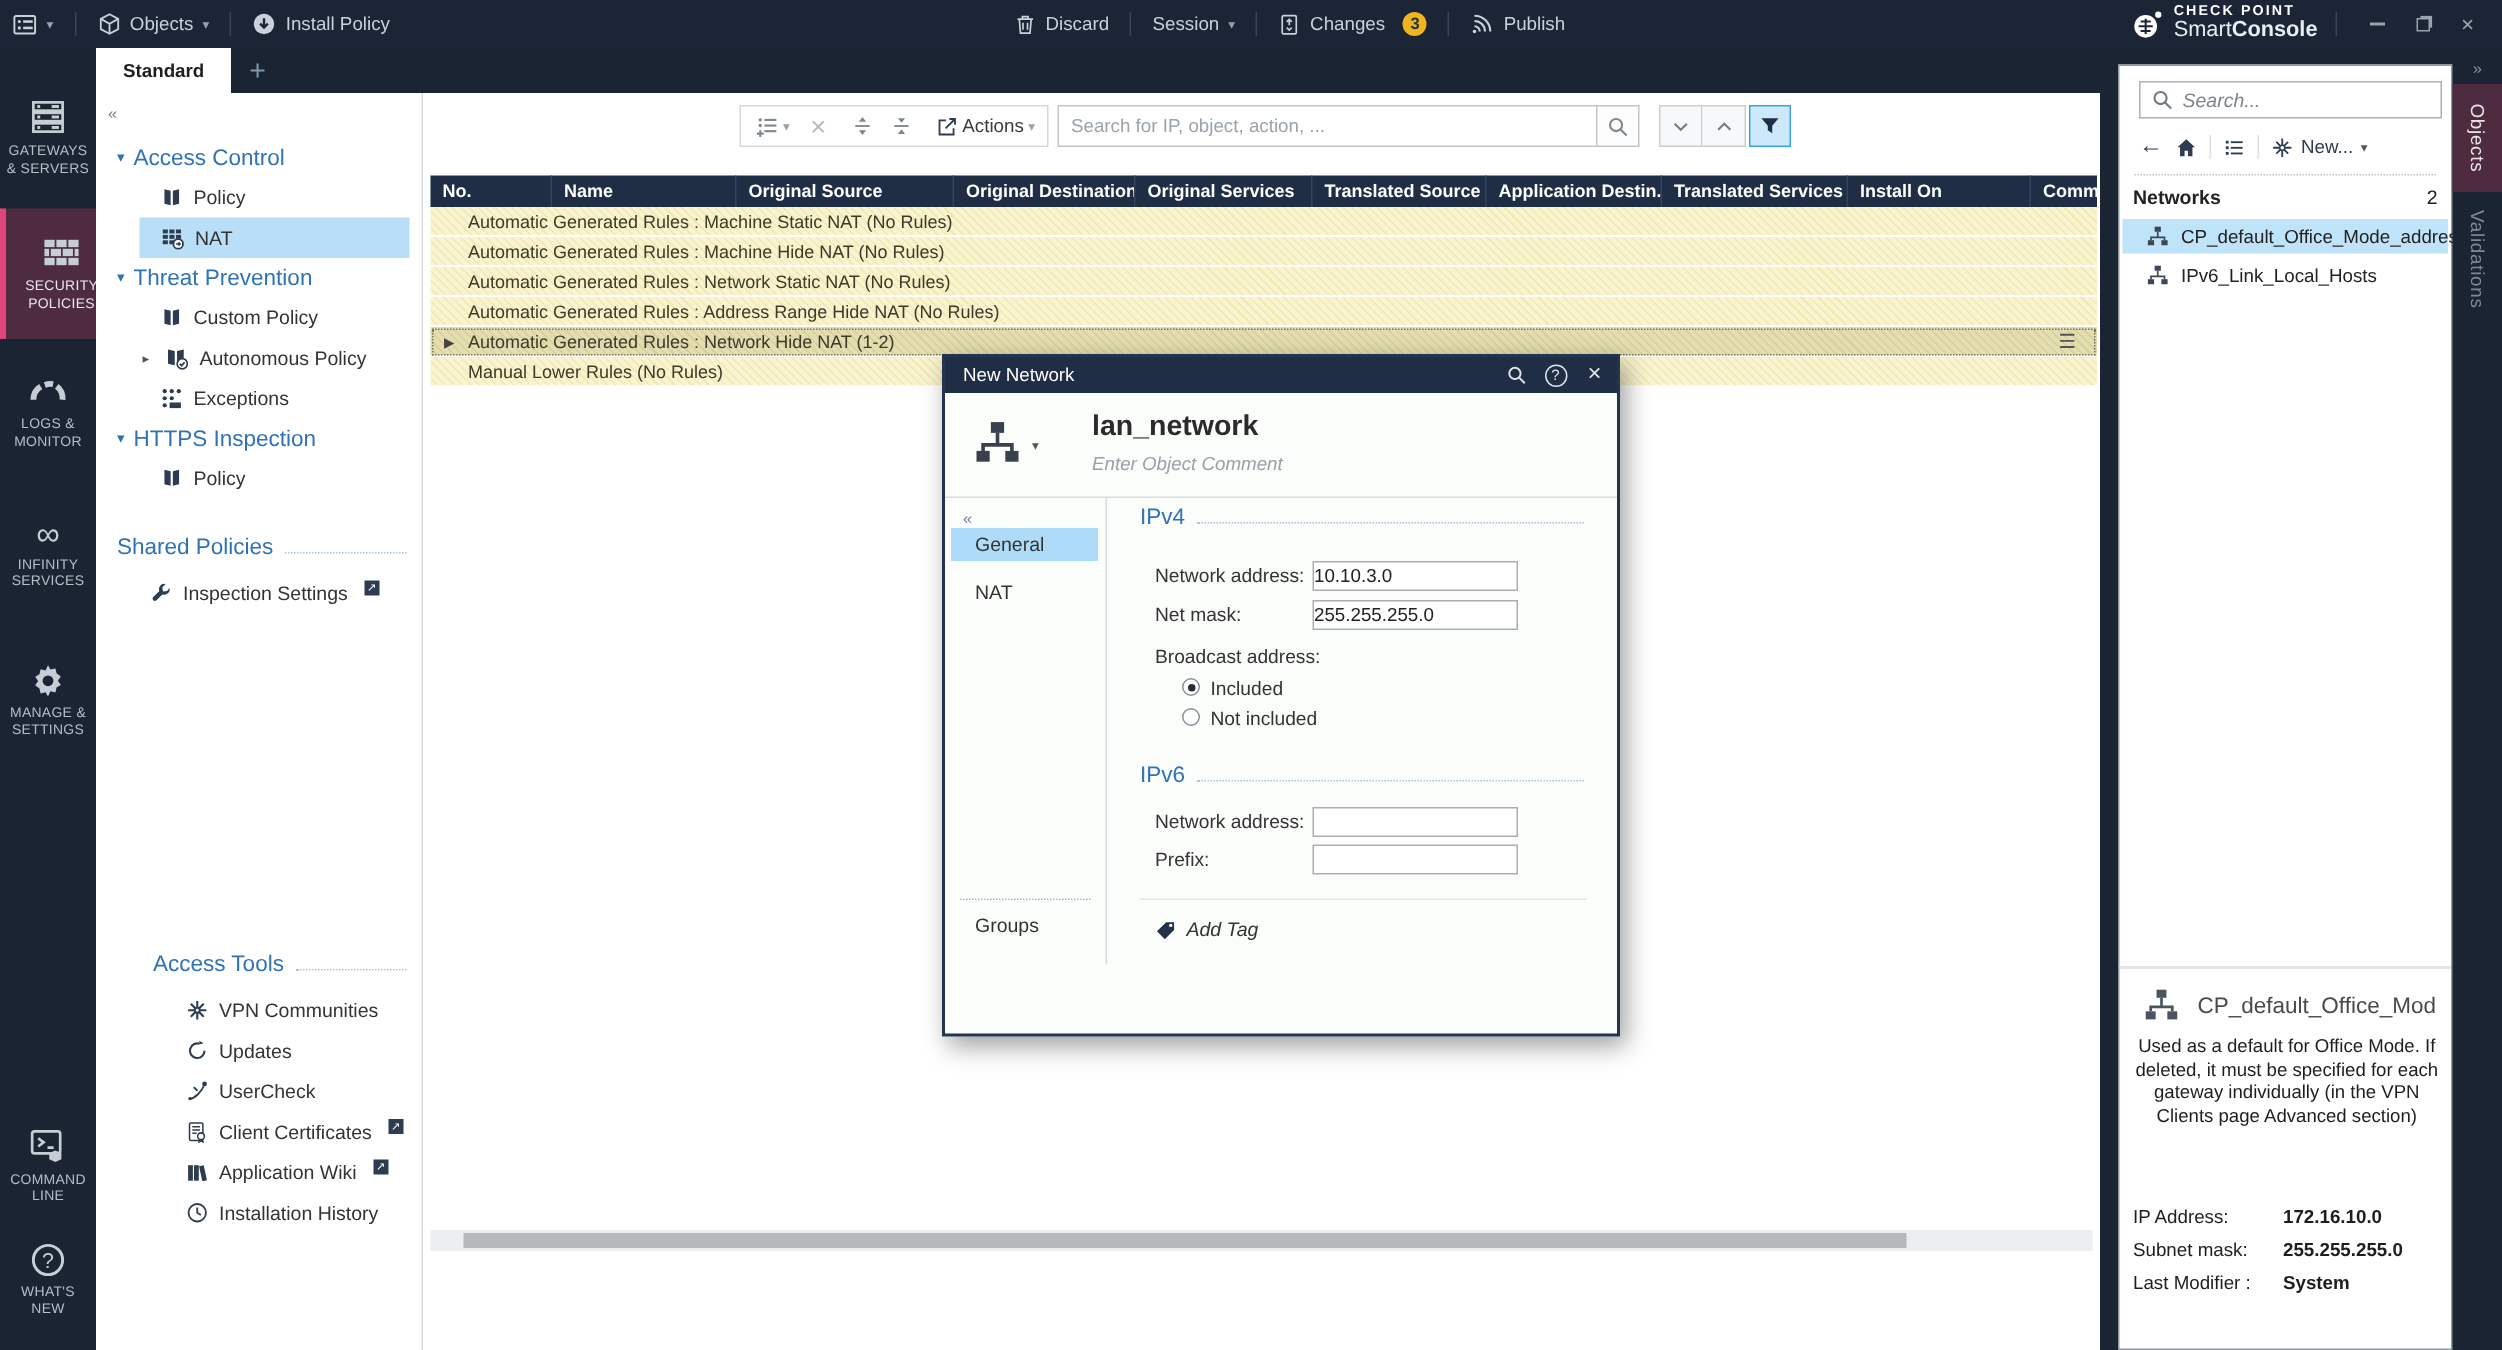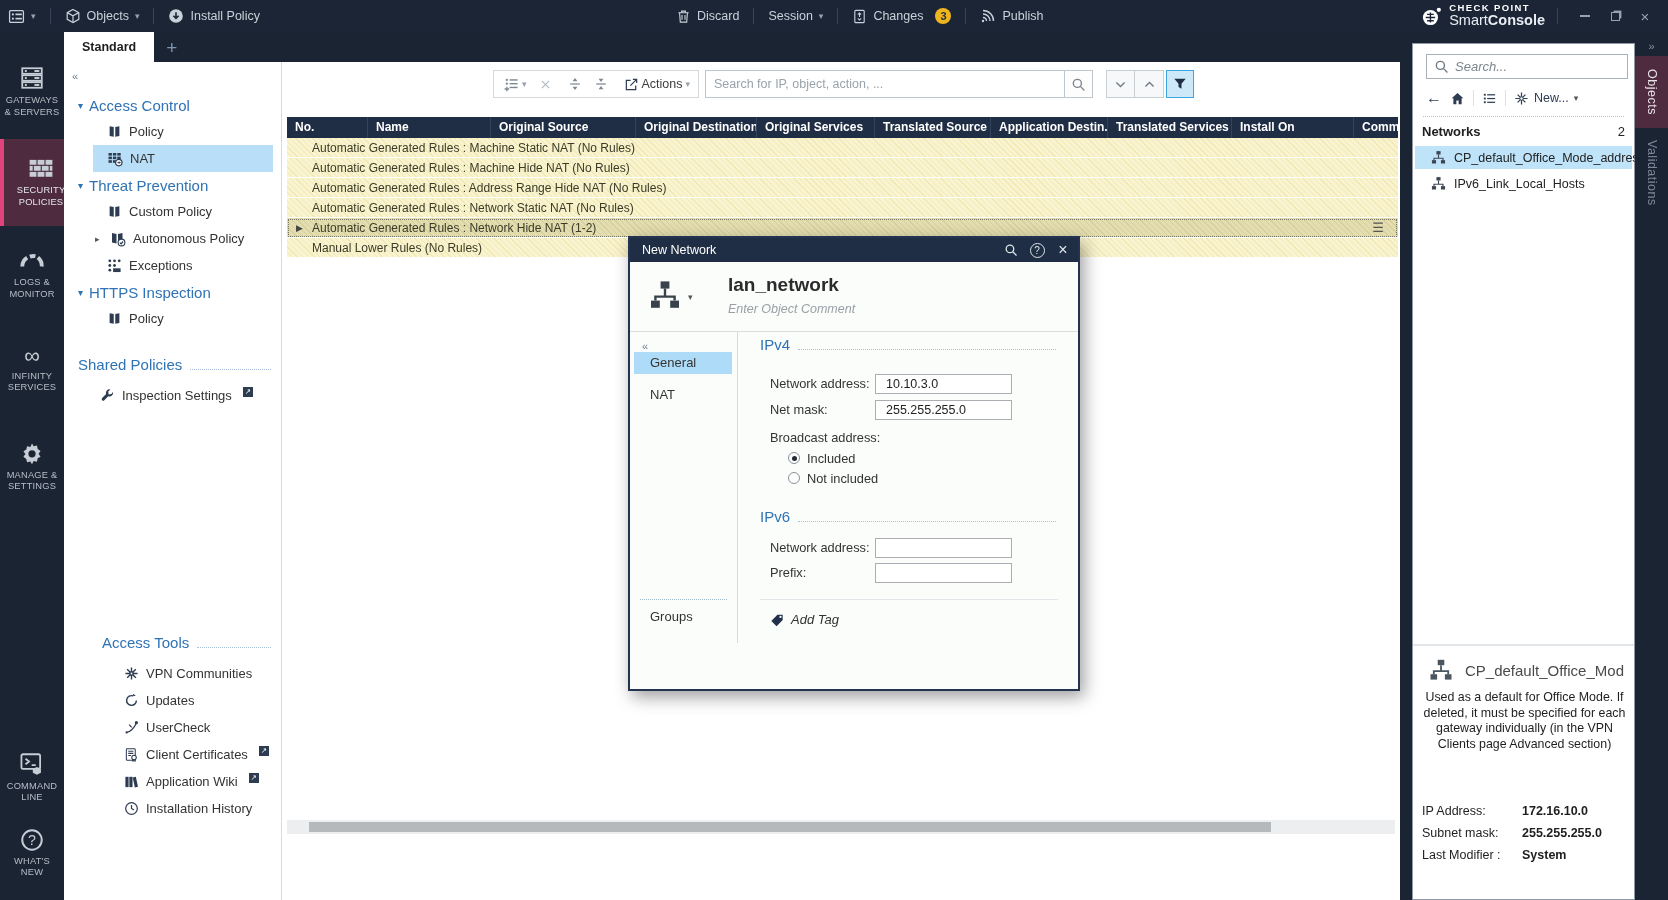--- a/index.html
+++ b/index.html
@@ -102,21 +102,21 @@
   .dlg-nav { position:absolute; left:0; top:94px; width:108px; bottom:46px; border-right:1px solid #d5dade; }
   .dlg-nav .collapse-ctl { padding:8px 0 0 12px; }
   .dlg-nav-item { position:absolute; left:4px; right:5px; height:22px; line-height:22px; padding-left:16px; font-size:13px; color:#333; }
   .dlg-nav-sel { background:#aedcf8; }
   .dlg-groups-div { position:absolute; left:10px; right:10px; top:267px; border-top:1px dotted #9fb9cf; }
   .dlg-groups { position:absolute; left:20px; top:277px; font-size:13px; color:#333; }
   .dlg-form { position:absolute; left:130px; top:94px; right:20px; bottom:46px; }
   .frm-hdr { position:absolute; left:0; right:0; display:flex; align-items:baseline; color:#2f73b5; font-size:15px; }
   .frm-row { position:absolute; left:0; right:0; height:20px; }
   .frm-label { position:absolute; left:10px; top:2px; font-size:12.8px; color:#333; }
-  .frm-input { position:absolute; left:115px; top:0; width:137px; height:20px; border:1px solid #abadb3; background:#fff; font-size:12.5px; padding:0 10px; color:#222; font-family:inherit; }
+  .frm-input { position:absolute; left:115px; top:0; width:137px; height:20px; border:1px solid #abadb3; background:#fff; font-size:12.5px; padding:0 0; color:#222; font-family:inherit; }
   .radio-row { position:absolute; left:28px; height:16px; display:flex; align-items:center; gap:7px; font-size:12.8px; color:#333; }
   .radio { width:12px; height:12px; border:1px solid #8a9199; border-radius:50%; background:#fff; position:relative; display:inline-block; }
   .radio.on::after { content:""; position:absolute; left:2.5px; top:2.5px; width:5px; height:5px; border-radius:50%; background:#222b38; }
   .frm-div { position:absolute; left:0; right:0; top:267px; border-top:1px solid #e2e6e9; }
   .addtag { position:absolute; left:10px; top:280px; display:flex; align-items:center; gap:7px; font-size:13px; font-style:italic; color:#333; background:none; border:none; font-family:inherit; }
   .addtag .tic { color:#223049; }
   .dlg-footer { position:absolute; left:0; right:0; bottom:0; height:46px; background:#eff3ef; border-top:1px solid #d9d9d9; }
   .dlg-btn { position:absolute; top:11px; height:24px; background:#f7f7f7; border:1px solid #9a9a9a; font-size:12.5px; color:#333; font-family:inherit; }
   .btn-ok { left:199px; width:91px; border:2px solid #2da0dc; }
   .btn-cancel { left:324px; width:84px; }
@@ -763,22 +763,22 @@
       <div class="th">Original Destination</div>
       <div class="th">Original Services</div>
       <div class="th">Translated Source</div>
       <div class="th">Application Destin...</div>
       <div class="th">Translated Services</div>
       <div class="th">Install On</div>
       <div class="th">Comm</div>
     </div>
     <div class="trow">Automatic Generated Rules : Machine Static NAT (No Rules)</div>
     <div class="trow">Automatic Generated Rules : Machine Hide NAT (No Rules)</div>
+    <div class="trow">Automatic Generated Rules : Network Static NAT (No Rules)</div>
     <div class="trow">Automatic Generated Rules : Address Range Hide NAT (No Rules)</div>
-    <div class="trow">Automatic Generated Rules : Network Static NAT (No Rules)</div>
     <div class="trow trow-sel">
       <span class="row-exp">▶</span>
       <span>Automatic Generated Rules : Network Hide NAT (1-2)</span>
       <span class="row-menu">☰</span>
     </div>
     <div class="trow">Manual Lower Rules (No Rules)</div>
   </div>
 
   <div class="hscroll">
     <div class="hthumb"></div>

